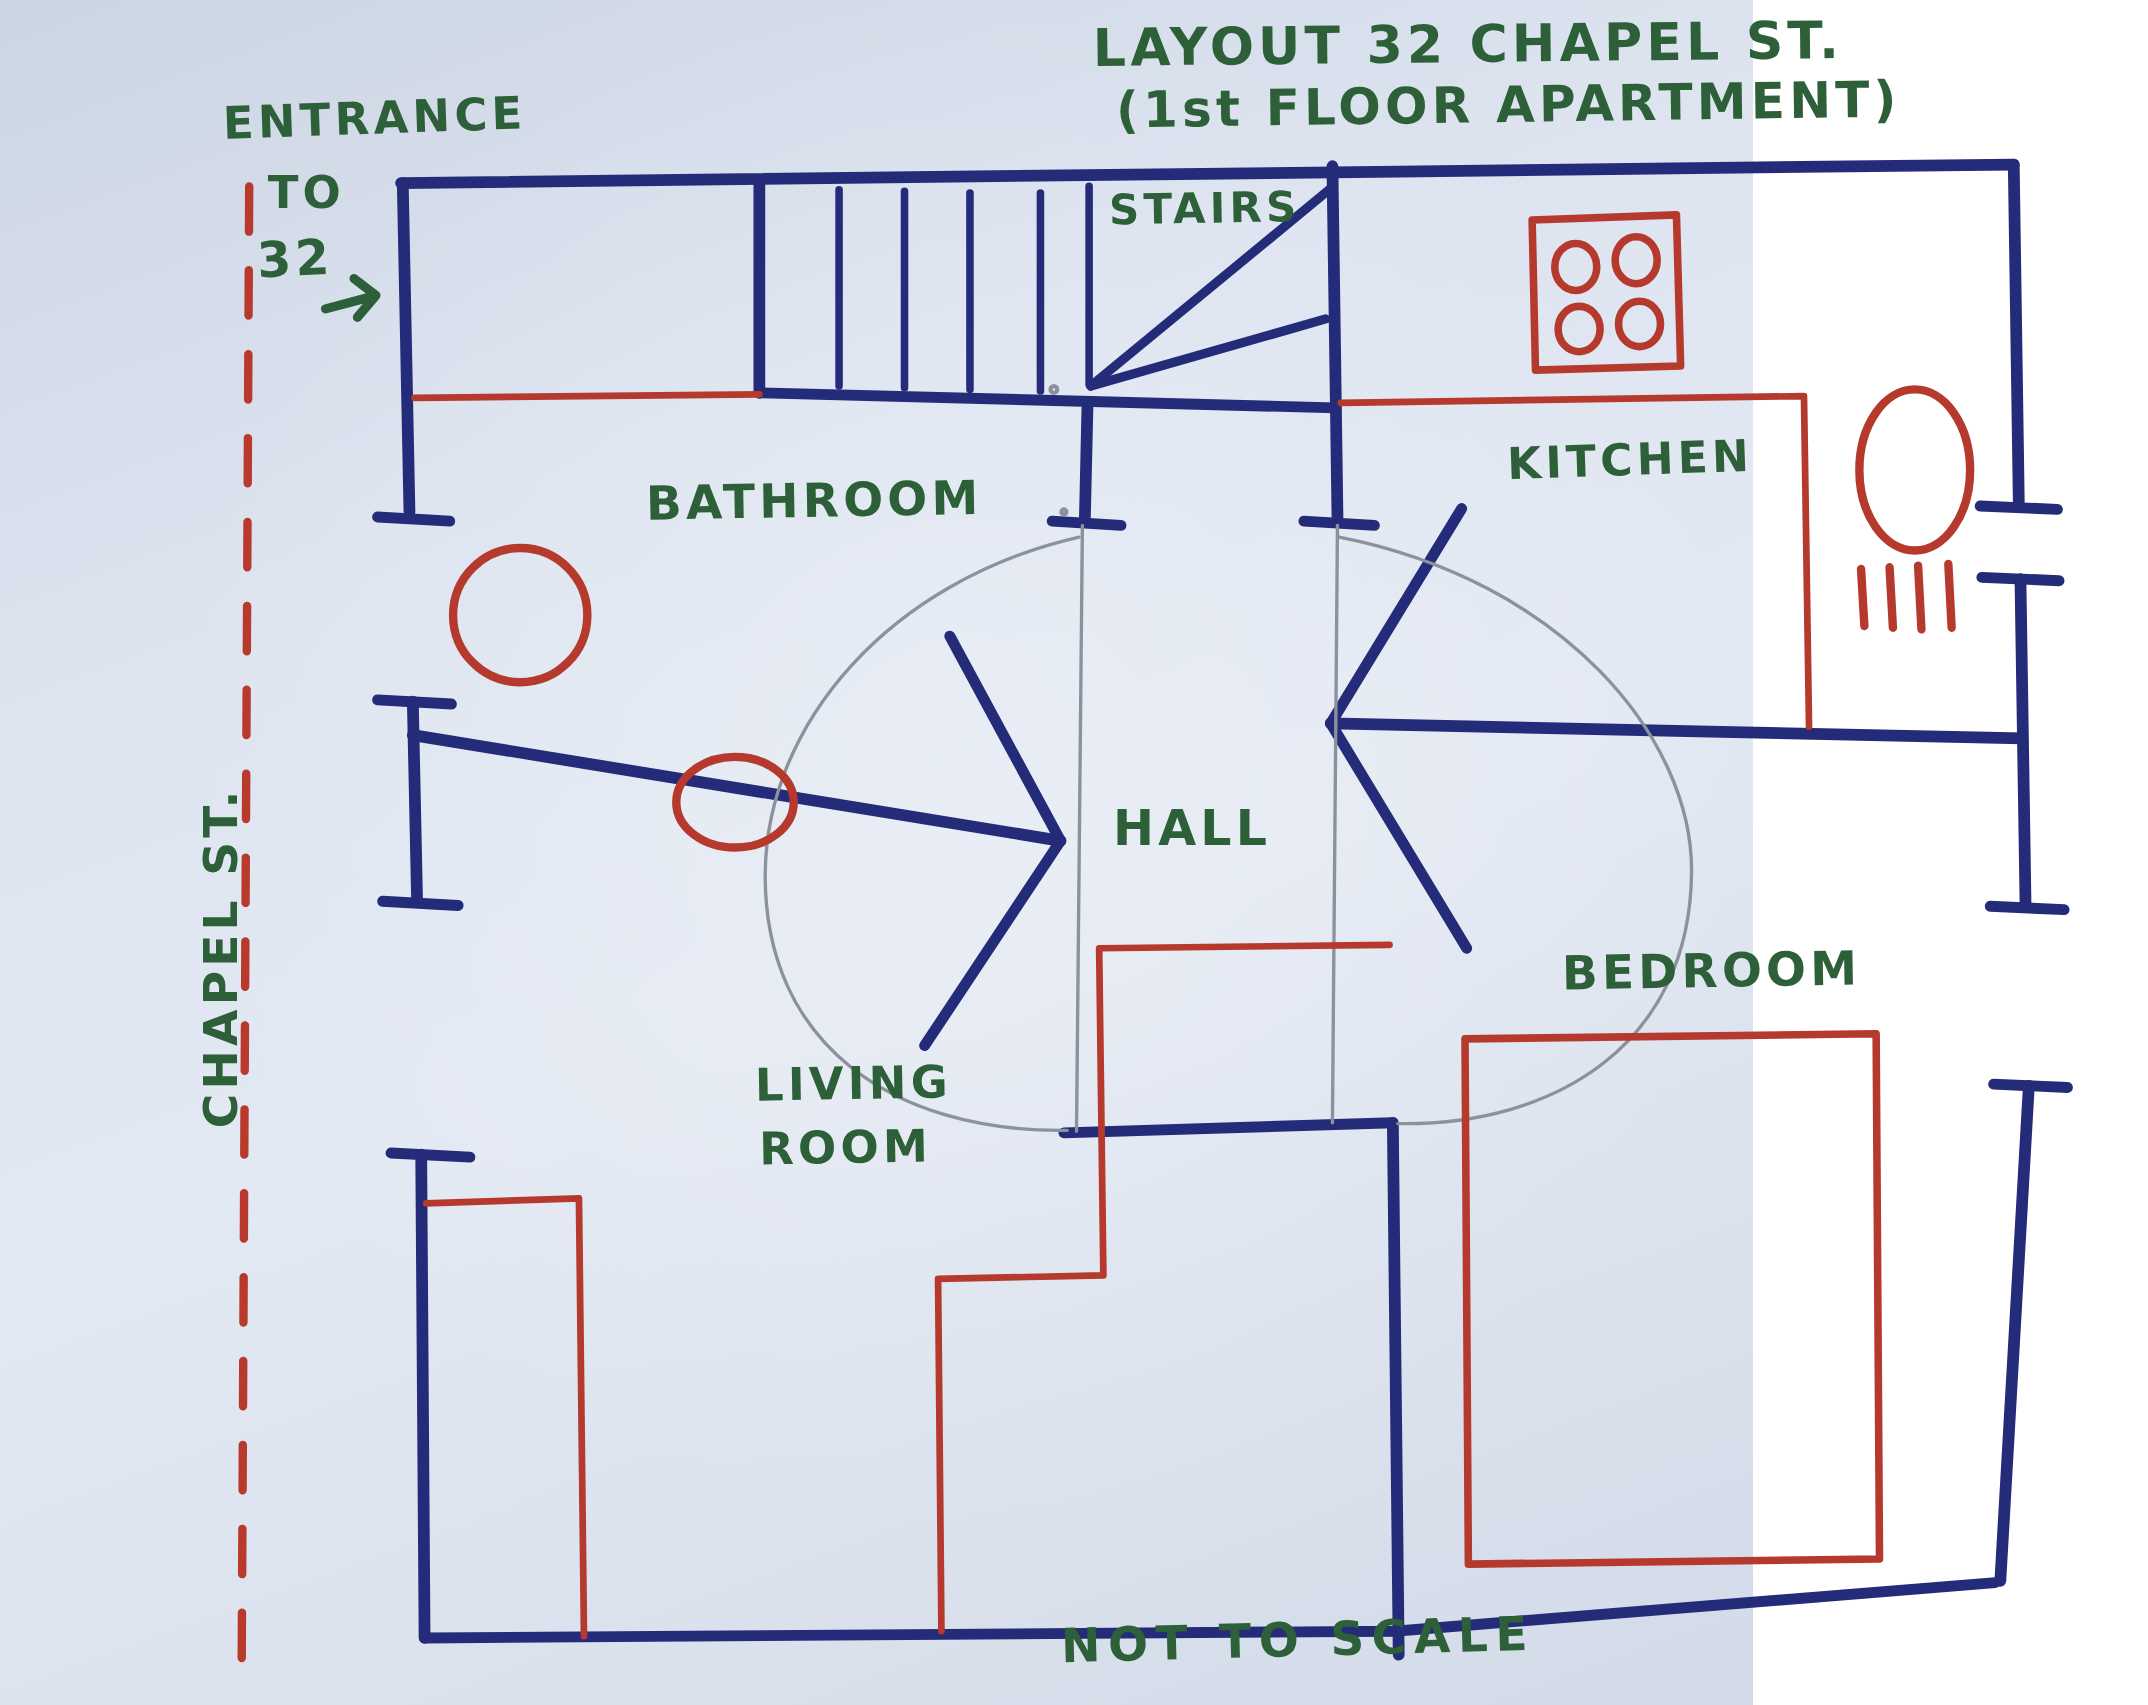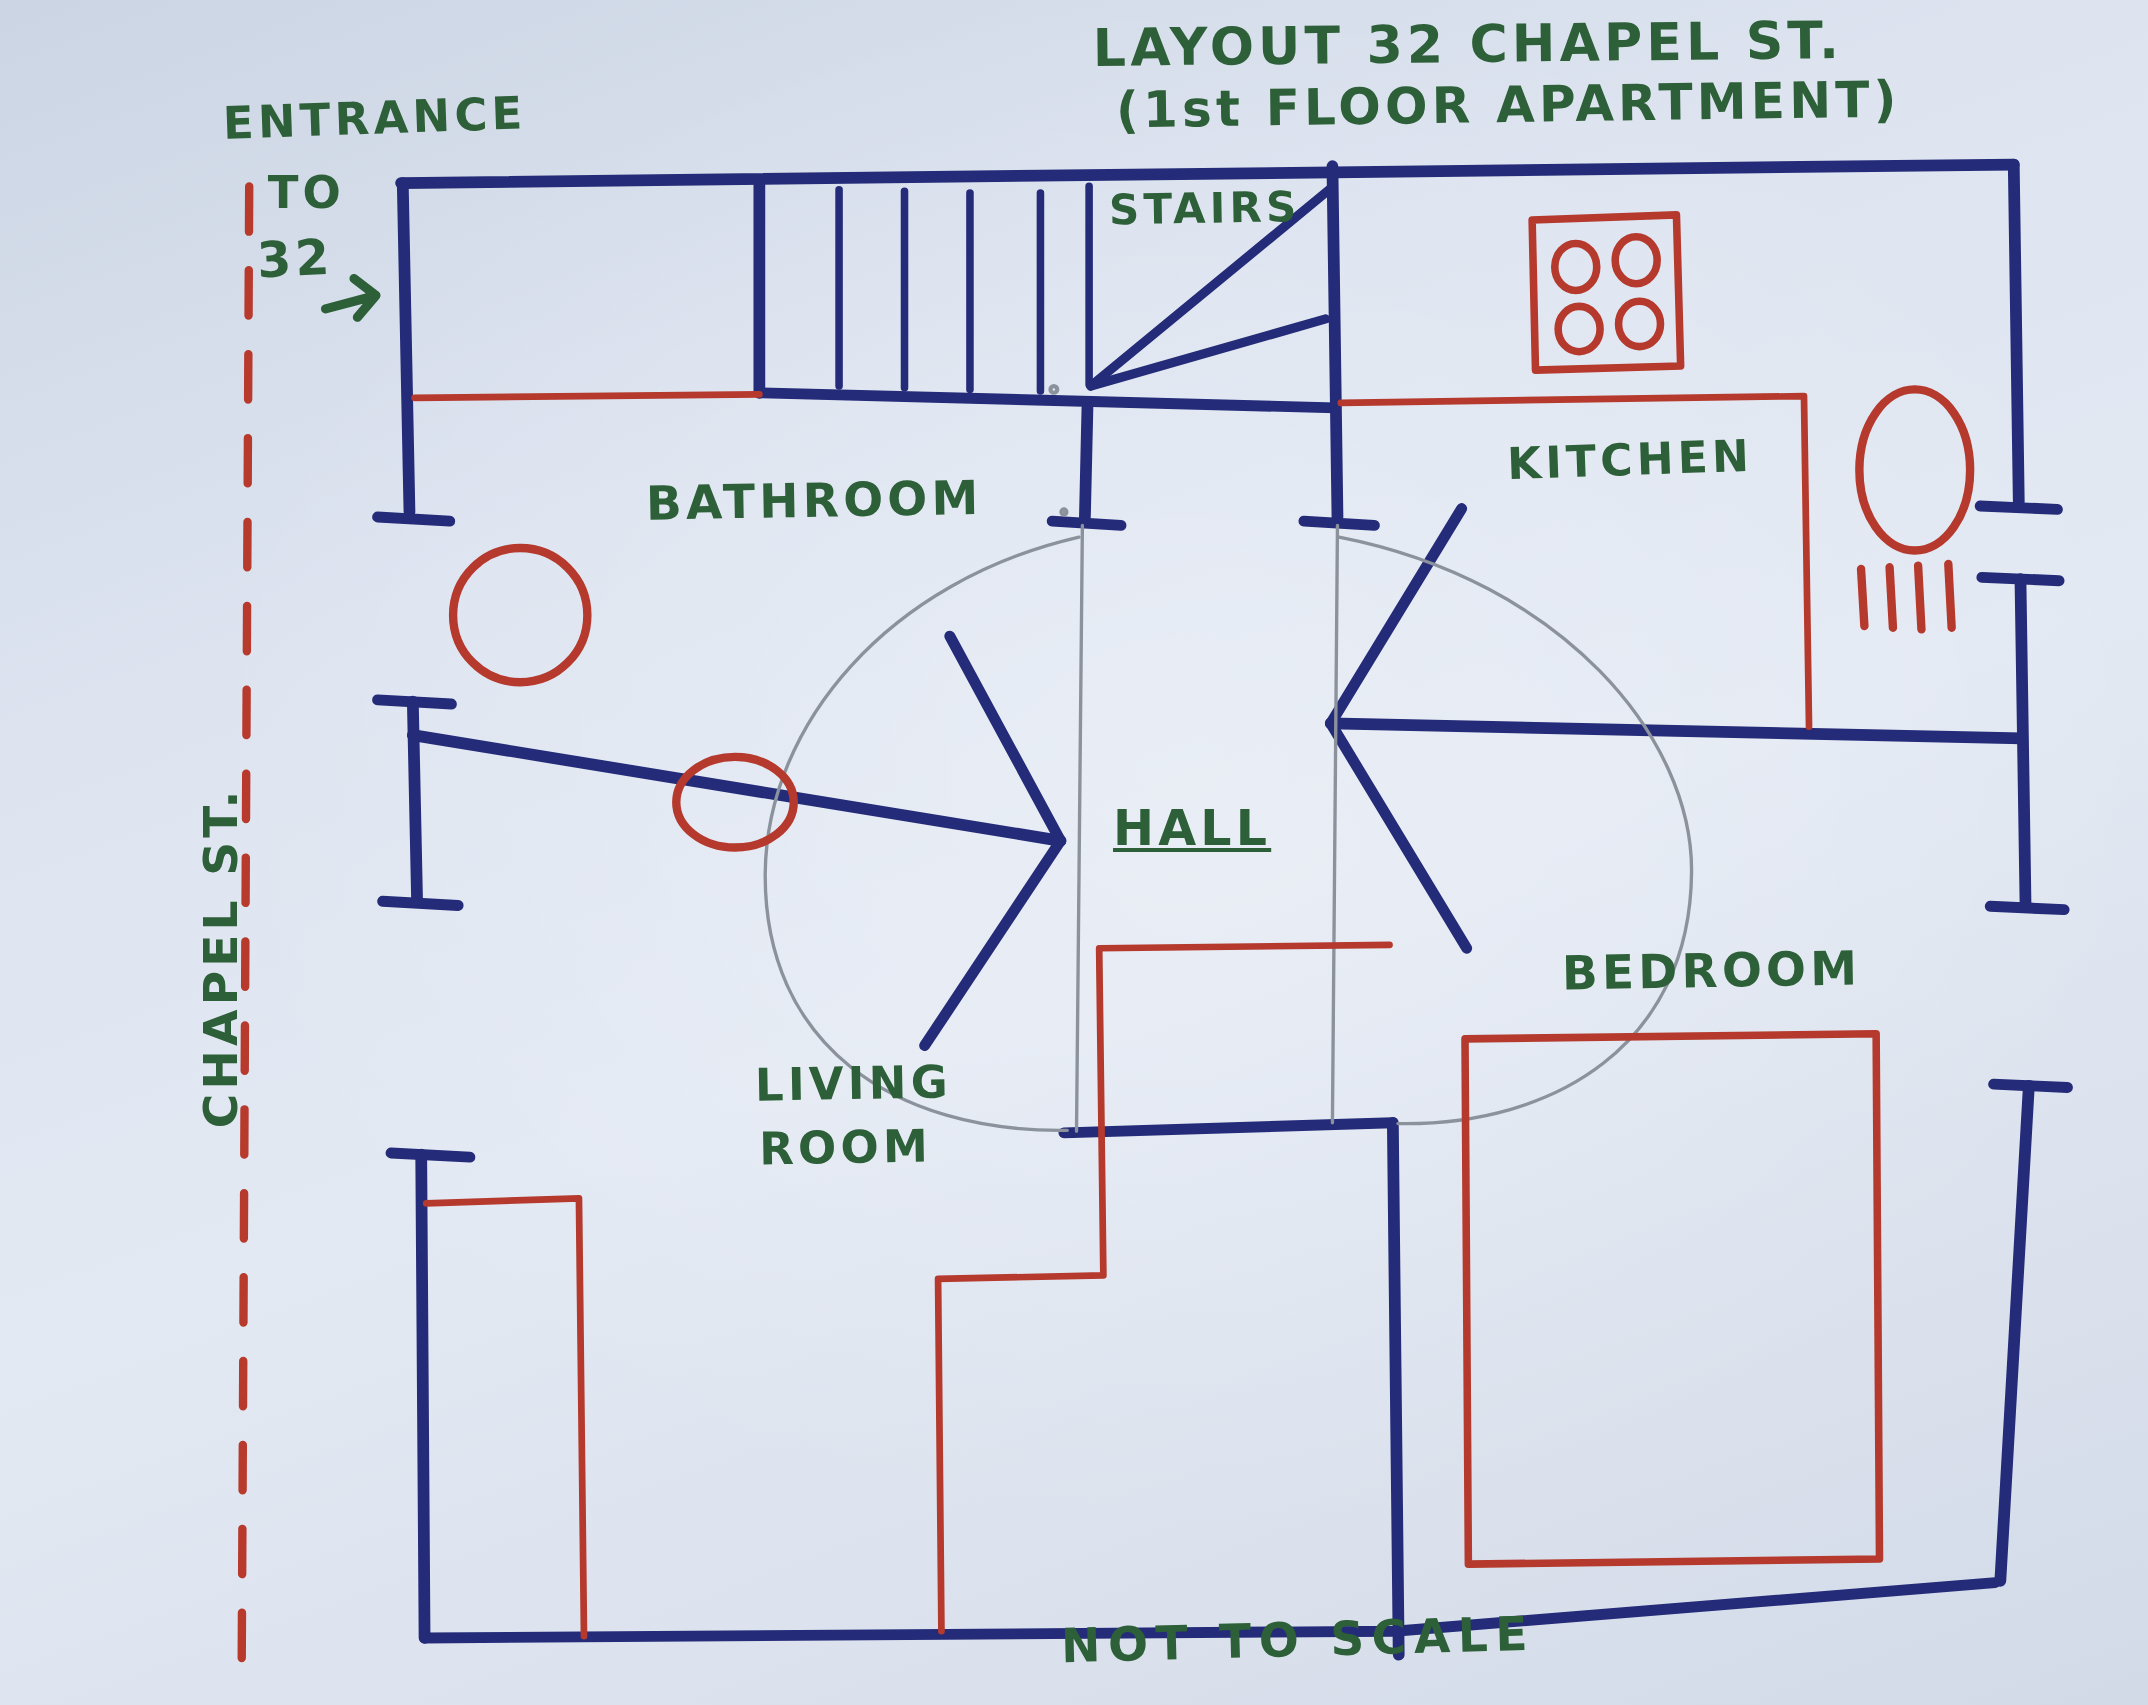--- a/index.html
+++ b/index.html
@@ -1,21 +1,21 @@
 <!DOCTYPE html>
 <html style="--wall: #242b78; --fixture: #b5392c; --label: #2d6038; --pencil: #8b929c; --street_fix: #b73a2c; --paper: #dde4f0; --street: #b73a2c;font-size:13.4px"><head>
 <meta charset="utf-8">
 <style>
   html,body{margin:0;padding:0;}
   body{
     width:2148px;height:1706px;overflow:hidden;
     font-family:"DejaVu Sans","Liberation Sans",sans-serif;
   }
   .stage{
-    position:relative;width:2148px;height:1706px;
+    position:relative;width:1753px;height:1706px;
     background:
       radial-gradient(ellipse at 55% 45%, rgba(255,255,255,.25), rgba(0,0,0,0) 60%),
       linear-gradient(160deg,#ccd5e4 0%,#dde4f0 30%,#e3e9f3 55%,#d9e0ec 85%,#d2dae8 100%);
   }
   svg.plan{position:absolute;left:0;top:0;}
   .wall{stroke:var(--wall);fill:none;stroke-linecap:round;stroke-linejoin:round;}
   .fix{stroke:var(--fixture);fill:none;stroke-linecap:round;stroke-linejoin:round;}
   .pencil{stroke:var(--pencil);fill:none;stroke-linecap:round;}
   .street{stroke:var(--street);fill:none;stroke-linecap:round;}
   .green{stroke:var(--label);fill:none;stroke-linecap:round;stroke-linejoin:round;}
@@ -119,20 +119,20 @@
 
   <div class="lbl" style="left:223px;top:94px;width:285px;font-size:45px;transform:rotate(-2deg);text-align:left;">ENTRANCE</div>
   <div class="lbl" style="left:253px;top:168px;width:92px;font-size:45px;text-align:right;">TO</div>
   <div class="lbl" style="left:257px;top:232px;width:92px;font-size:49px;text-align:left;transform:rotate(-3deg);">32</div>
 
   <div class="lbl" style="left:28px;top:931px;width:386px;font-size:47px;transform:rotate(-90deg);">CHAPEL ST.</div>
 
   <div class="lbl" style="left:1109px;top:185px;width:168px;font-size:42px;transform:rotate(-1deg);">STAIRS</div>
   <div class="lbl" style="left:646px;top:475px;width:310px;font-size:47px;transform:rotate(-1deg);">BATHROOM</div>
   <div class="lbl" style="left:1500px;top:435px;width:260px;font-size:44px;transform:rotate(-2deg);">KITCHEN</div>
-  <div class="lbl" style="left:1113px;top:802px;width:151px;font-size:49px;text-decoration:underline;">HALL</div>
+  <div class="lbl" style="left:1113px;top:802px;width:151px;font-size:49px;">HALL</div>
   <div class="lbl" style="left:755px;top:1059px;width:193px;font-size:45px;transform:rotate(-1deg);">LIVING</div>
   <div class="lbl" style="left:749px;top:1123px;width:193px;font-size:45px;transform:rotate(-1deg);">ROOM</div>
   <div class="lbl" style="left:1562px;top:945px;width:285px;font-size:47px;transform:rotate(-1deg);">BEDROOM</div>
 
   <div class="lbl" style="left:1059px;top:1614px;width:478px;font-size:47px;letter-spacing:7.6px;transform:rotate(-1.5deg);">NOT TO SCALE</div>
 </div>
 
 
 </body></html>

